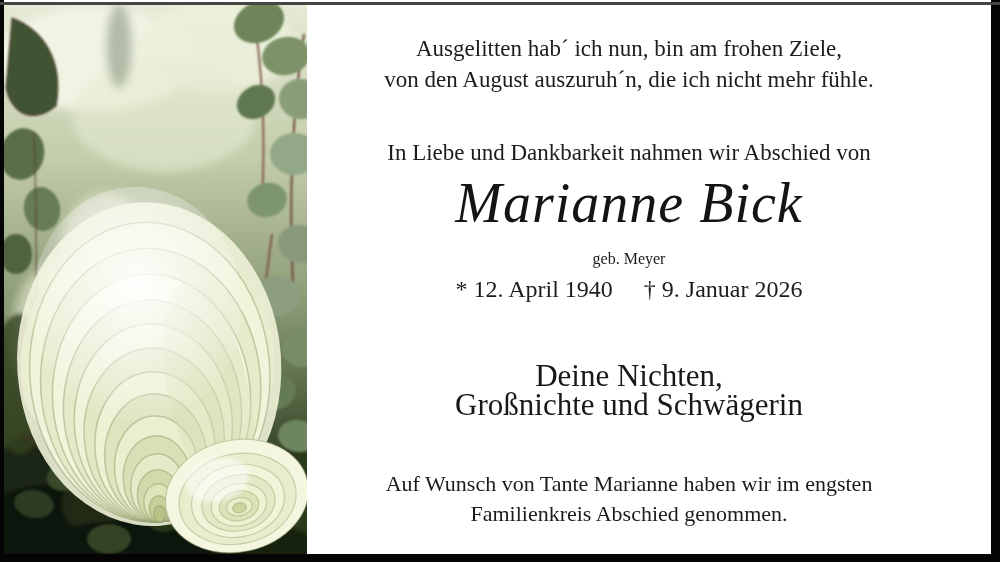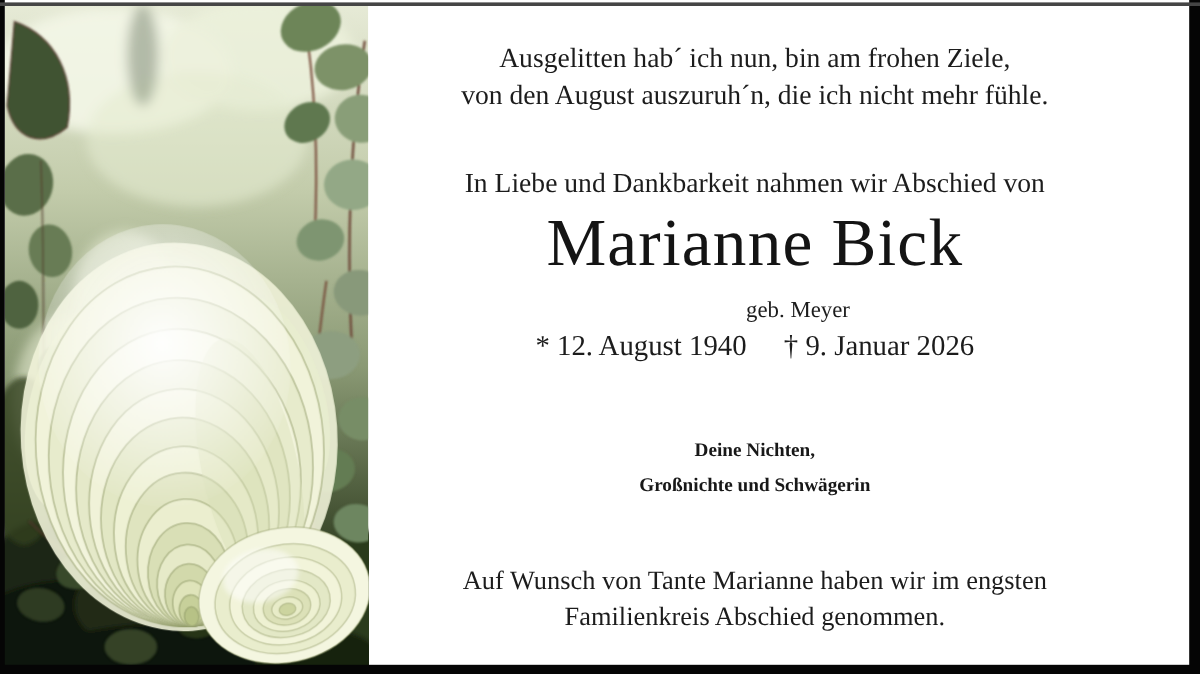--- a/index.html
+++ b/index.html
@@ -14,25 +14,25 @@
   .frame-bottom{position:absolute;left:0;top:554px;width:1000px;height:8px;background:#050505;z-index:5;}
   .frame-top{position:absolute;left:0;top:2px;width:1000px;height:3px;background:#454545;z-index:6;}
   
   .photo{position:absolute;left:4px;top:4px;width:303px;height:550px;z-index:2;overflow:hidden;}
   .photo svg{display:block;width:303px;height:550px;}
   
   .text-col{position:absolute;left:307px;top:0;width:644px;height:562px;z-index:3;}
   .line{position:absolute;left:0;width:100%;text-align:center;white-space:nowrap;}
   .quote{top:33px;font-size:23px;line-height:31px;}
   .intro{top:139px;font-size:23px;line-height:28px;}
-  .name{top:172px;font-size:56px;line-height:62px;letter-spacing:1px;color:#141414;}
-  .maiden{top:245px;font-size:19px;line-height:28px;padding-left:36px;}
+  .name{top:172px;font-size:56px;line-height:62px;letter-spacing:1px;color:#141414;font-style:italic;}
+  .maiden{top:245px;font-size:16px;line-height:28px;}
   .dates{top:275px;font-size:24px;line-height:29px;}
   .dates .death-part{margin-left:31px;}
-  .mourners{top:361px;font-size:16px;line-height:29px;font-weight:700;color:#181818;}
+  .mourners{top:361px;font-size:31px;line-height:29px;font-weight:400;color:#181818;}
   .closing{top:469px;font-size:22px;line-height:30px;}
 </style>
 </head>
 <body>
 
 <div class="frame-top"></div>
 <div class="frame-left"></div>
 <div class="frame-right"></div>
 <div class="frame-bottom"></div>
 
@@ -163,21 +163,21 @@
     <div>von den August auszuruh´n, die ich nicht mehr fühle.</div>
   </div>
 
   <div class="line intro">In Liebe und Dankbarkeit nahmen wir Abschied von</div>
 
   <div class="line name">Marianne Bick</div>
 
   <div class="line maiden">geb. Meyer</div>
 
   <div class="line dates">
-    <span>* 12. August 1940</span><span class="death-part">† 9. Januar 2026</span>
+    <span>* 12. April 1940</span><span class="death-part">† 9. Januar 2026</span>
   </div>
 
   <div class="line mourners">
     <div>Deine Nichten,</div>
     <div>Großnichte und Schwägerin</div>
   </div>
 
   <div class="line closing">
     <div>Auf Wunsch von Tante Marianne haben wir im engsten</div>
     <div>Familienkreis Abschied genommen.</div>

